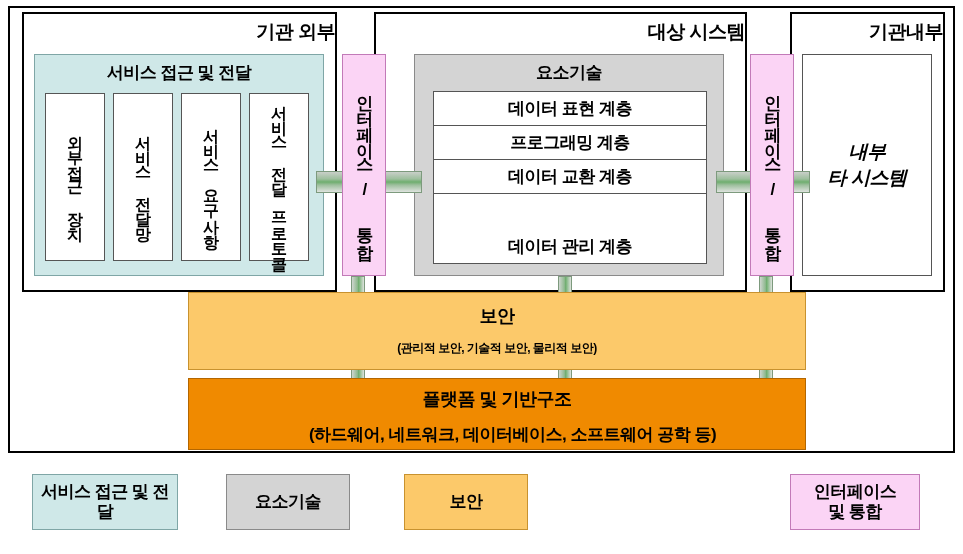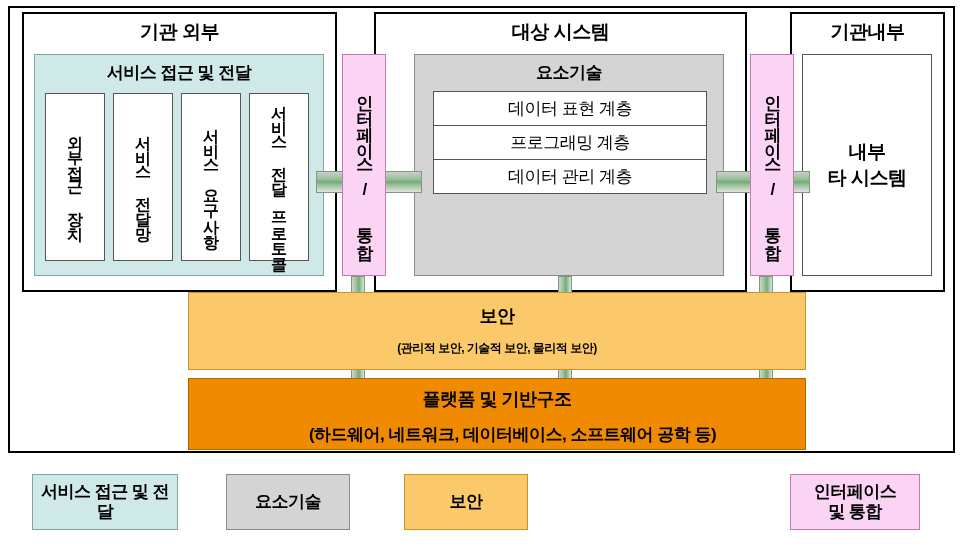--- a/index.html
+++ b/index.html
@@ -32,21 +32,21 @@
   }
 
   
   .col-frame {
     position: absolute;
     border: 2px solid #000;
     box-sizing: border-box;
     background: #fff;
   }
   .col-title {
-    text-align: center;
+    text-align: right;
     font-size: 19px;
     font-weight: bold;
     padding-top: 5px;
     letter-spacing: -0.5px;
   }
 
   #col-external { left: 12px; top: 4px; width: 315px; height: 280px; }
   #col-target   { left: 364px; top: 4px; width: 373px; height: 280px; }
   #col-internal { left: 780px; top: 4px; width: 155px; height: 280px; }
 
@@ -121,26 +121,26 @@
     width: 274px;
     border: 1px solid #555;
     background: #fff;
     box-sizing: border-box;
   }
   .layer-row {
     height: 33px;
     line-height: 33px;
     text-align: center;
     font-size: 17px;
-    font-weight: normal;
+    font-weight: bold;
     border-bottom: 1px solid #555;
     letter-spacing: -0.5px;
     background: #fff;
   }
-  .layer-row:last-child { border-bottom: none; }
+  .layer-row:last-child { border-bottom: none; margin-top: 36px; }
 
   
   .iface {
     position: absolute;
     top: 46px;
     width: 44px;
     height: 222px;
     background: #fbd4f5;
     border: 1px solid #c27ab8;
     box-sizing: border-box;
@@ -174,20 +174,21 @@
     box-sizing: border-box;
     display: flex;
     align-items: center;
     justify-content: center;
     text-align: center;
     font-size: 19px;
     font-weight: bold;
     line-height: 1.35;
     letter-spacing: -0.5px;
     white-space: pre-line;
+    font-style: italic;
   }
 
   
   .connector {
     position: absolute;
     top: 163px;
     height: 22px;
     background: linear-gradient(to bottom, #c9cfc9 0%, #9dbf9d 35%, #6fae6f 50%, #9dbf9d 65%, #dfe3df 100%);
     border: 1px solid #7d9a7d;
     box-sizing: border-box;
@@ -325,20 +326,21 @@
 
     <div class="iface" id="iface-left">
       <span class="iface-text">인터페이스 / 통합</span>
     </div>
 
     <div class="panel-element">
       <div class="panel-title">요소기술</div>
       <div class="layer-stack">
         <div class="layer-row">데이터 표현 계층</div>
         <div class="layer-row">프로그래밍 계층</div>
+        <div class="layer-row">데이터 교환 계층</div>
         <div class="layer-row">데이터 관리 계층</div>
       </div>
     </div>
 
     <div class="iface" id="iface-right">
       <span class="iface-text">인터페이스 / 통합</span>
     </div>
 
     <div class="internal-box">내부
 타 시스템</div>

